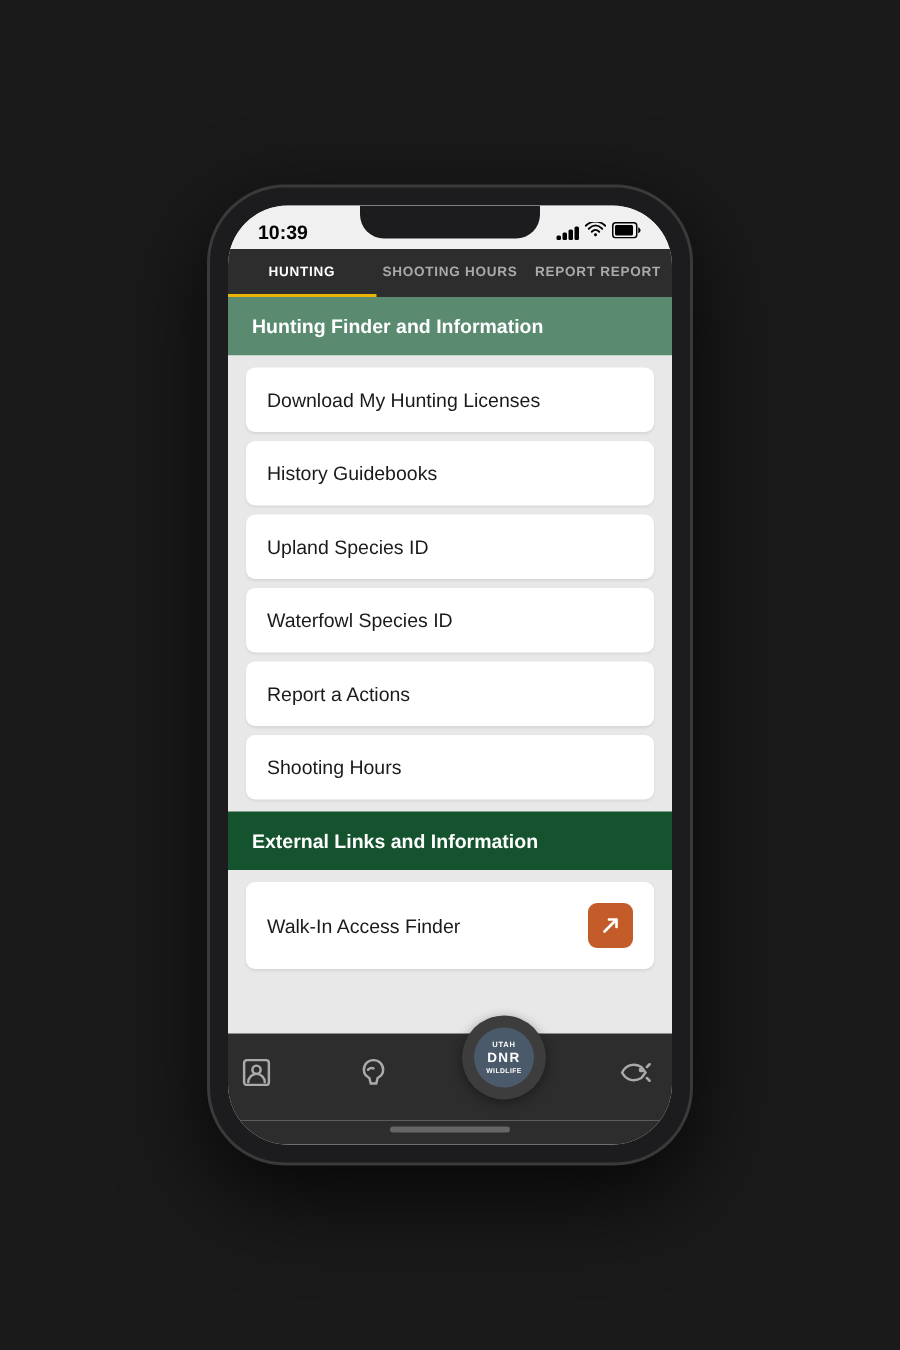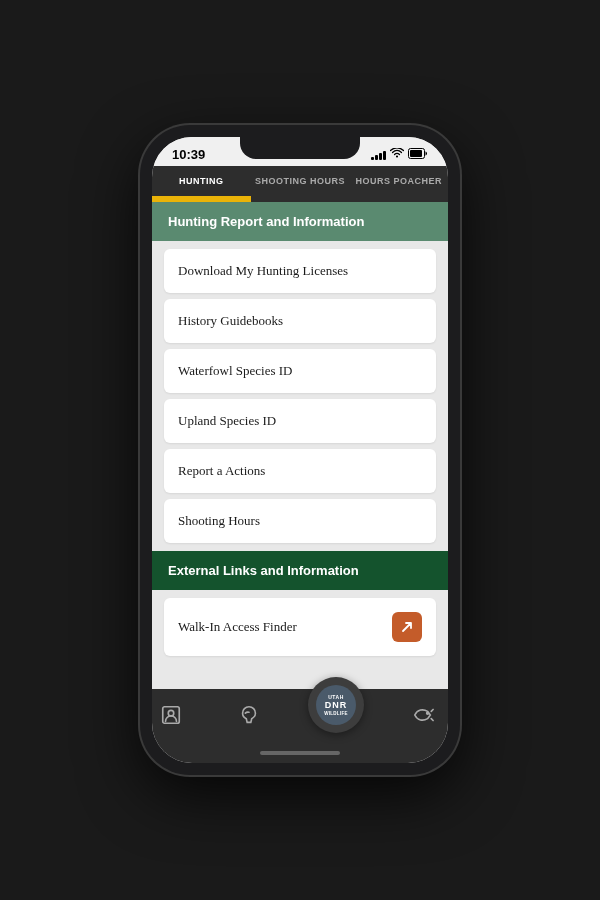--- a/index.html
+++ b/index.html
@@ -104,21 +104,21 @@
       font-size: 9px;
       font-weight: 600;
       letter-spacing: 0.5px;
       color: #aaa;
       cursor: pointer;
       border-bottom: 2px solid transparent;
     }
 
     .top-nav-tab.active {
       color: #fff;
-      border-bottom: 6px solid #eab308;
+      border-bottom: 2px solid #eab308;
     }
 
     
     .content {
       flex: 1;
       overflow-y: auto;
       background: #e8e8e8;
     }
 
     .content::-webkit-scrollbar { display: none; }
@@ -152,21 +152,20 @@
       background: #fff;
       border-radius: 6px;
       padding: 14px 14px;
       font-size: 13px;
       color: #1a1a1a;
       display: flex;
       align-items: center;
       justify-content: space-between;
       cursor: pointer;
       box-shadow: 0 1px 2px rgba(0,0,0,0.08);
-      font-family: Liberation Serif, serif;
     }
 
     .menu-item .external-btn {
       background: #c45c2a;
       color: #fff;
       width: 30px;
       height: 30px;
       border-radius: 6px;
       display: flex;
       align-items: center;
@@ -277,38 +276,38 @@
             <rect x="2" y="2" width="12" height="7" rx="1" fill="#000"></rect>
             <path d="M17.5 3.5V7.5C18.3 7.2 19 6.4 19 5.5C19 4.6 18.3 3.8 17.5 3.5Z" fill="#000"></path>
           </svg>
         </span>
       </div>
     </div>
 
     <div class="top-nav">
       <div class="top-nav-tab active">HUNTING</div>
       <div class="top-nav-tab">SHOOTING HOURS</div>
-      <div class="top-nav-tab">HOURS POACHER</div>
+      <div class="top-nav-tab">REPORT REPORT</div>
     </div>
 
     <div class="content">
 
-      <div class="section-header green">Hunting Report and Information</div>
+      <div class="section-header green">Hunting Finder and Information</div>
       <div class="menu-list">
         <div class="menu-item">
           <span>Download My Hunting Licenses</span>
         </div>
         <div class="menu-item">
           <span>History Guidebooks</span>
         </div>
         <div class="menu-item">
+          <span>Upland Species ID</span>
+        </div>
+        <div class="menu-item">
           <span>Waterfowl Species ID</span>
-        </div>
-        <div class="menu-item">
-          <span>Upland Species ID</span>
         </div>
         <div class="menu-item">
           <span>Report a Actions</span>
         </div>
         <div class="menu-item">
           <span>Shooting Hours</span>
         </div>
       </div>
 
       <div class="section-header orange">External Links and Information</div>

